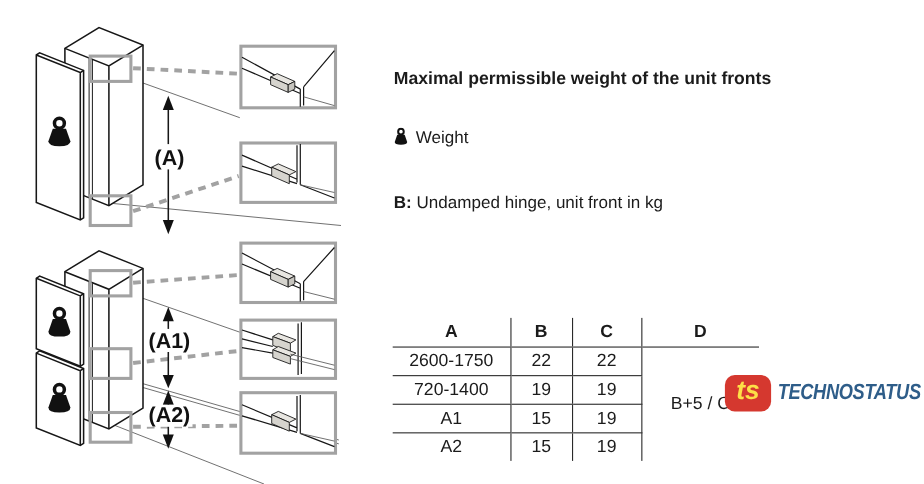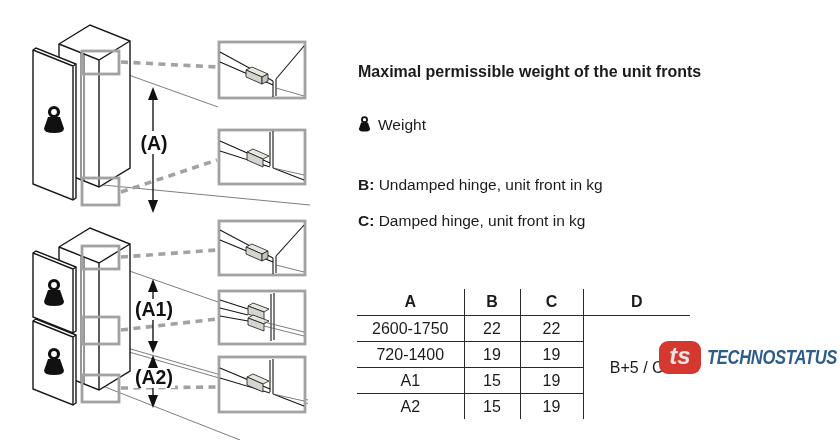--- a/index.html
+++ b/index.html
@@ -44,21 +44,21 @@
   .spec-table th{height:26px;font-weight:bold;border-bottom:1.4px solid #2a2a2a;}
   .spec-table td{height:25px;}
   .v{border-left:1.4px solid #2a2a2a;}
   .rb{border-bottom:1.4px solid #2a2a2a;}
   .bold{font-weight:bold;}
   .dcell{vertical-align:middle;padding-right:16px;}
 
   
   .logo{position:absolute;left:659px;top:341px;display:flex;align-items:center;}
   .ts-badge{width:42px;height:33px;border-radius:9px;display:flex;align-items:center;
-            justify-content:center;color:#e5e5e5;font-weight:bold;font-style:italic;
+            justify-content:center;color:#fde047;font-weight:bold;font-style:italic;
             font-size:24px;line-height:1;padding-bottom:3px;box-sizing:border-box;}
   .brand{font-weight:bold;font-style:italic;font-size:20px;letter-spacing:-0.4px;
          transform:scaleX(0.83);transform-origin:left center;margin-left:6px;
          white-space:nowrap;}
 </style>
 </head>
 <body>
 
 <div class="page">
 
@@ -210,24 +210,20 @@
   <div class="lg lg-weight">
     <svg class="wicon" width="13" height="17" viewBox="-11.5 -14.5 23 28">
         <use href="#kb"></use>
       </svg><span>Weight</span>
   </div>
 
   <div class="lg lg-b">
     <b>B:</b>
     <span>Undamped hinge, unit front in kg</span>
   </div>
-  <div class="lg lg-c">
-    <b>C:</b>
-    <span>Damped hinge, unit front in kg</span>
-  </div>
 
   <table class="spec-table">
     <colgroup>
       <col style="width:107px">
         <col style="width:56px">
         <col style="width:63px">
         <col style="width:107px">
     </colgroup>
     <thead>
       <tr>

